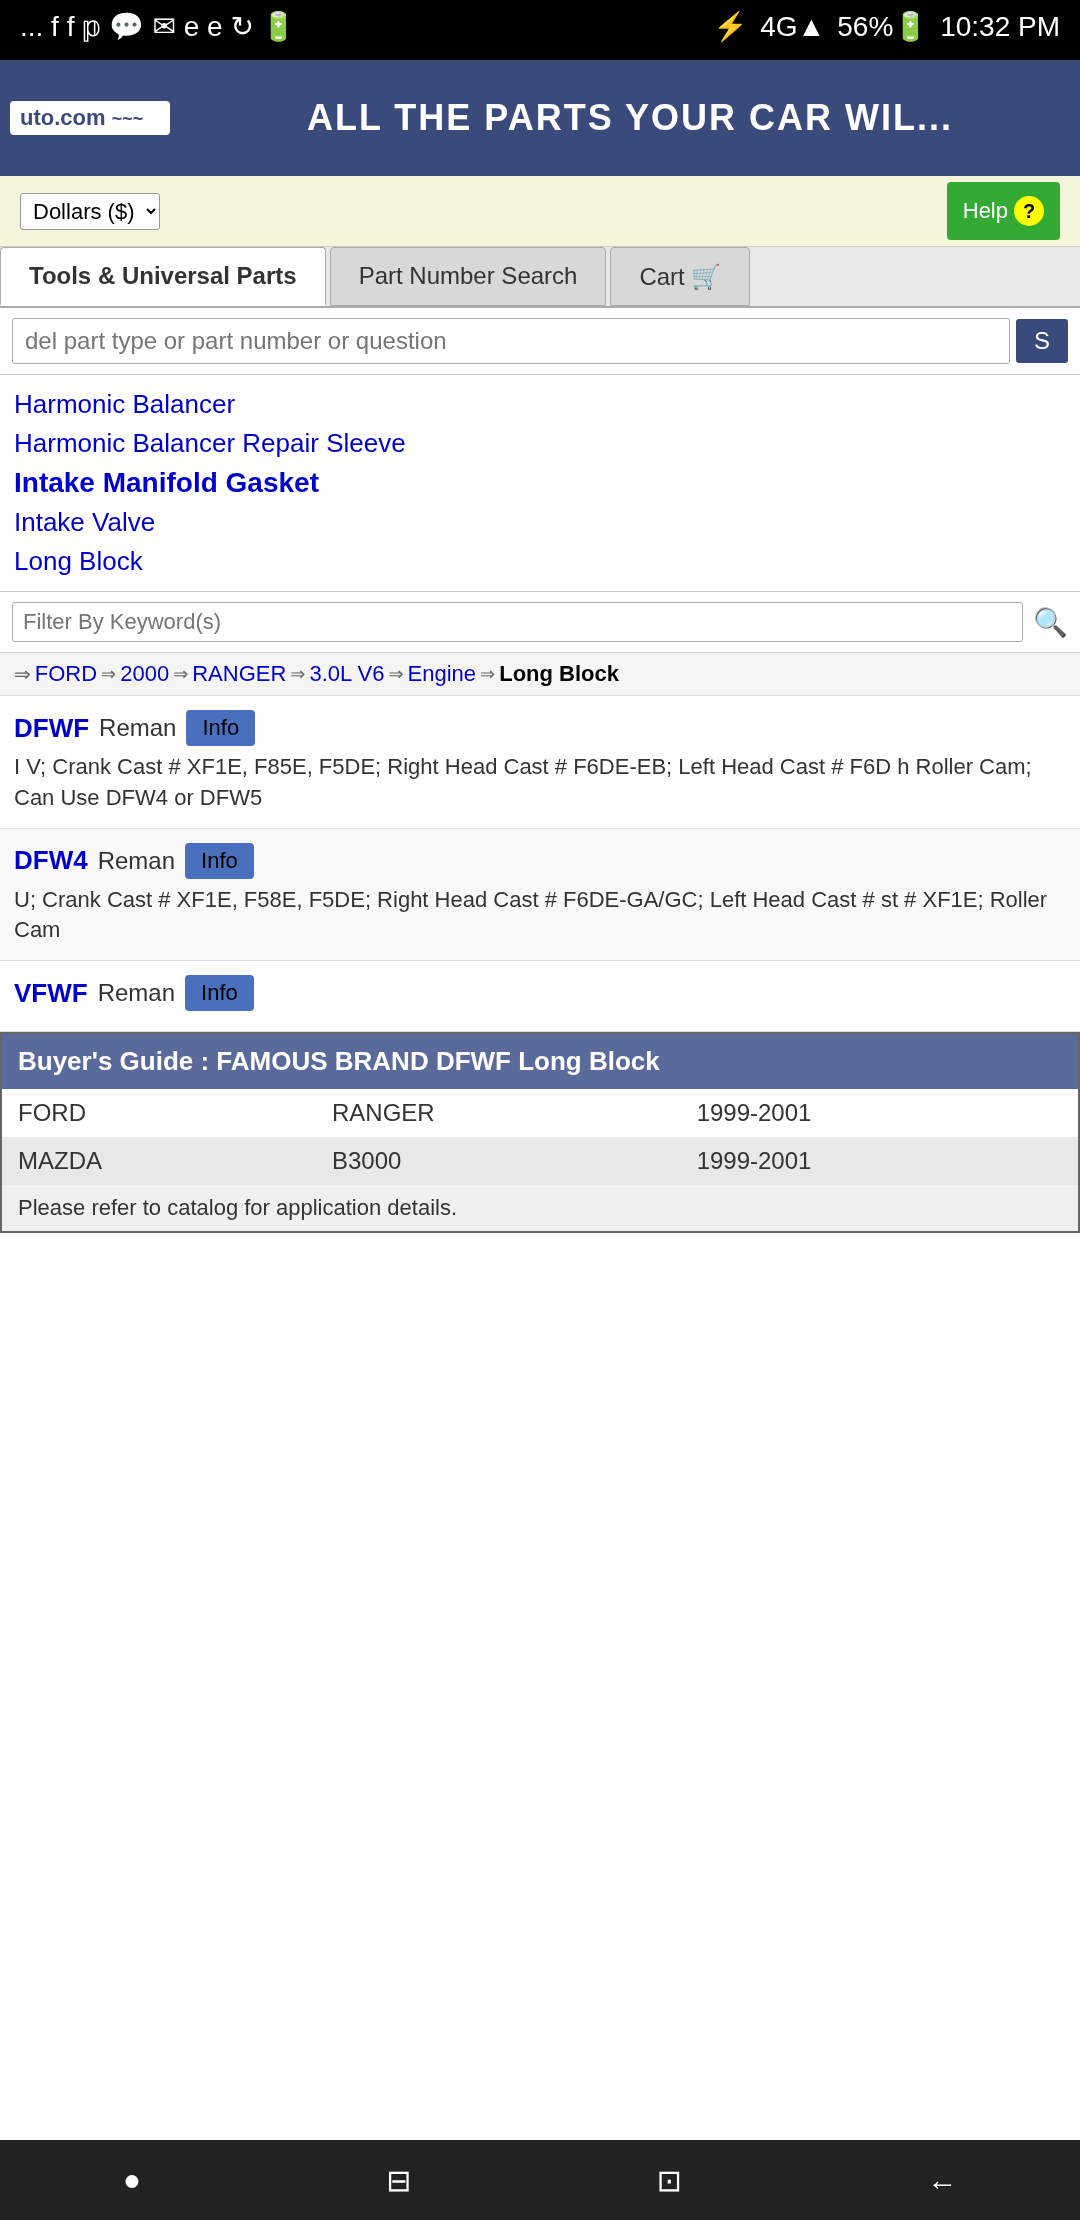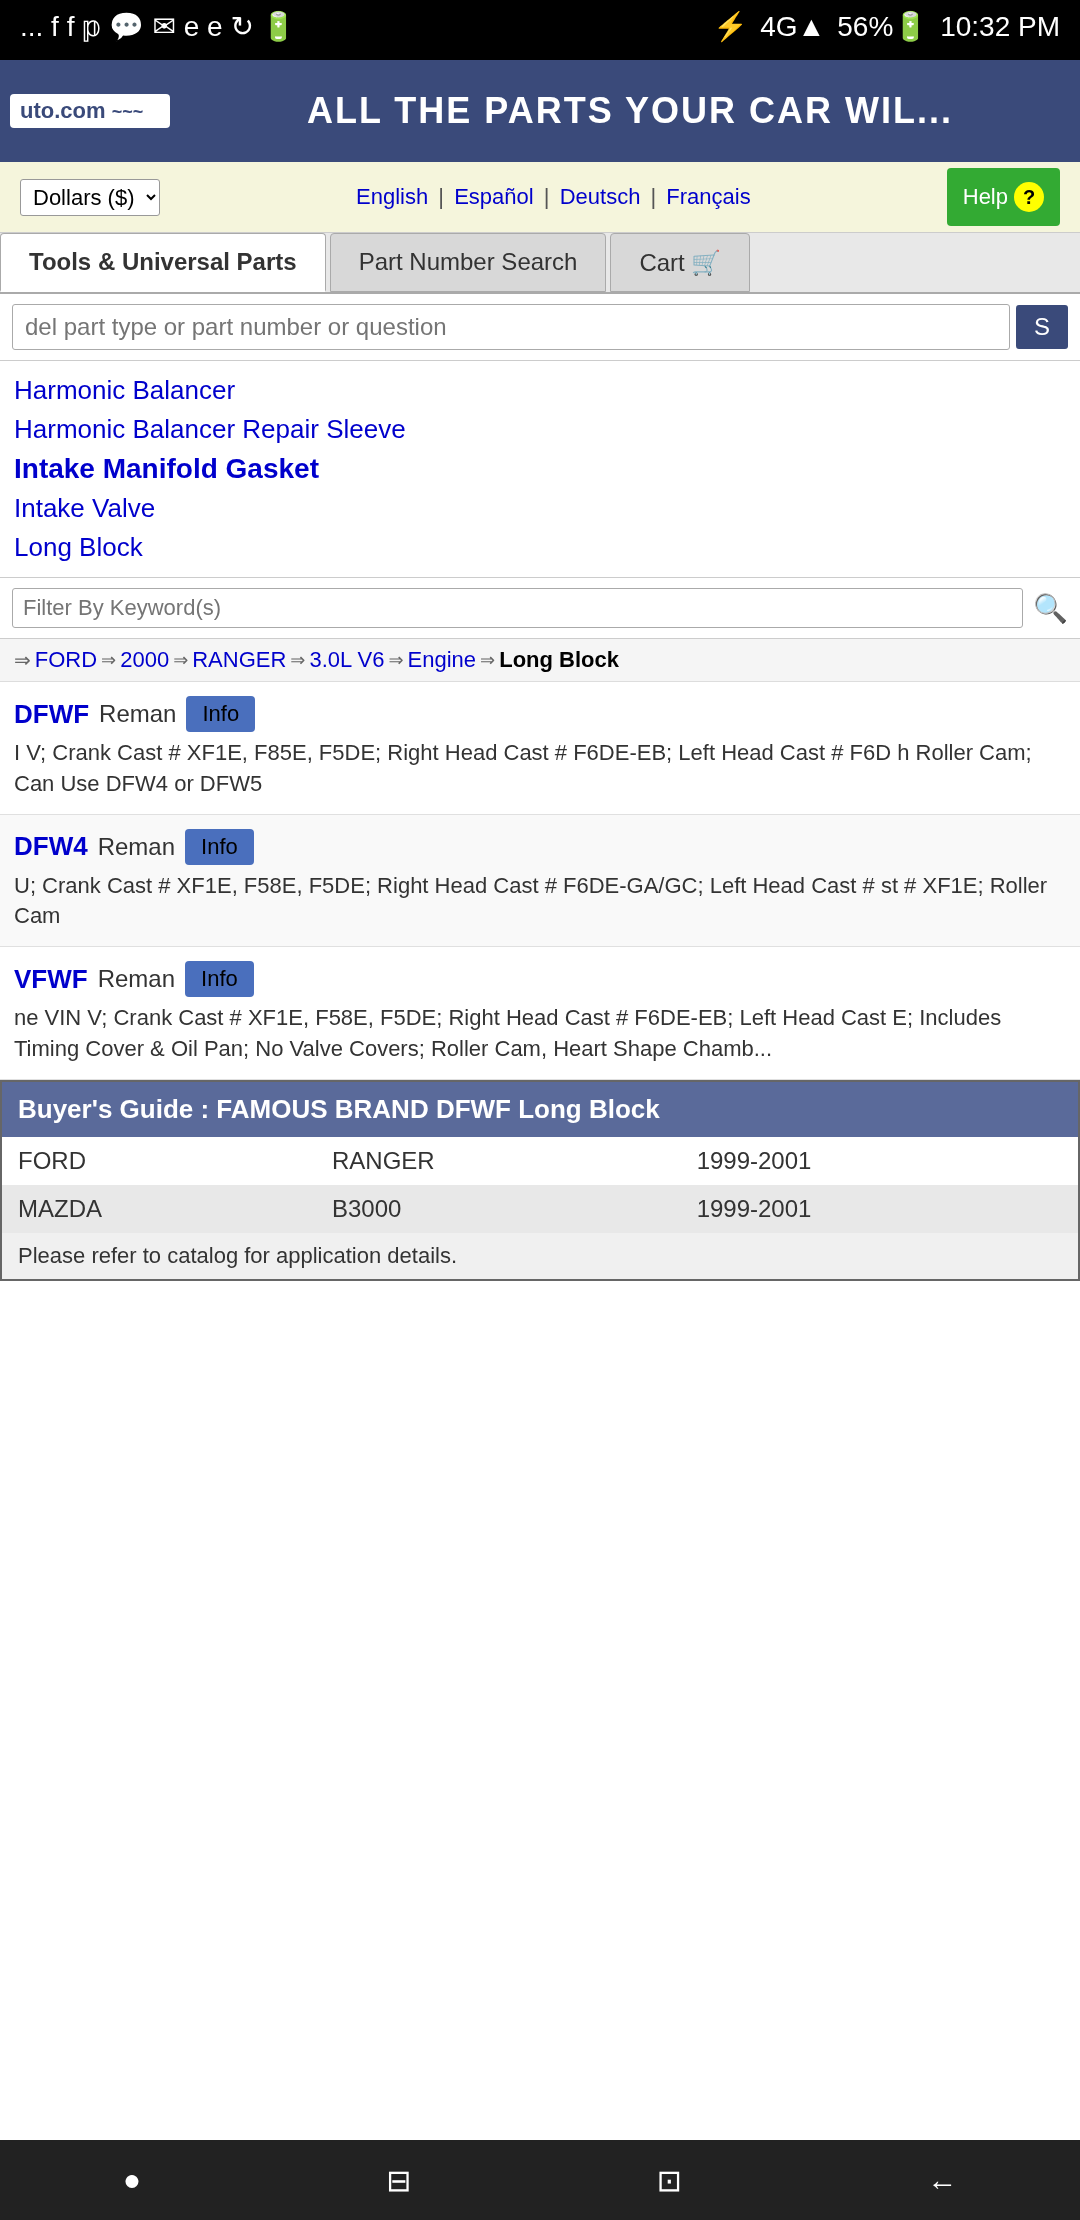--- a/index.html
+++ b/index.html
@@ -19,21 +19,21 @@
     }
     .status-bar-left { display: flex; gap: 12px; align-items: center; }
     .status-bar-right { display: flex; gap: 12px; align-items: center; }
 
     
     .header-top {
       background: #3a4a7a;
       display: flex;
       align-items: center;
       padding: 8px 10px;
-      height: 102px;
+      height: 116px;
     }
     .logo-area {
       background: #fff;
       border-radius: 4px;
       padding: 4px 10px;
       font-size: 22px;
       color: #3a4a7a;
       font-weight: bold;
       margin-right: 20px;
       min-width: 160px;
@@ -311,29 +311,20 @@
 
 <div class="header-top">
   <div class="logo-area">
     <span>uto.com <span style="font-size:18px">~~~</span></span>
   </div>
   <div class="header-title">ALL THE PARTS YOUR CAR WIL...</div>
 </div>
 
 <div class="lang-bar">
   <select class="currency-select"><option>Dollars ($)</option></select>
-  <div class="lang-links">
-    <a href="#">English</a>
-    <span>|</span>
-    <a href="#">Español</a>
-    <span>|</span>
-    <a href="#">Deutsch</a>
-    <span>|</span>
-    <a href="#">Français</a>
-  </div>
   <button class="help-btn">
     <span>Help</span>
     <div class="help-icon">?</div>
   </button>
 </div>
 
 <div class="nav-tabs">
   <div class="nav-tab active">
     <span>Tools &amp; Universal Parts</span>
   </div>
@@ -411,21 +402,20 @@
     </div>
     <div class="result-desc">U; Crank Cast # XF1E, F58E, F5DE; Right Head Cast # F6DE-GA/GC; Left Head Cast # st # XF1E; Roller Cam</div>
   </div>
 
   <div class="result-row">
     <div class="result-header">
       <a href="#" class="result-part-link">VFWF</a>
       <span class="result-type">Reman</span>
       <button class="info-btn">Info</button>
     </div>
-    <div class="result-desc">ne VIN V; Crank Cast # XF1E, F58E, F5DE; Right Head Cast # F6DE-EB; Left Head Cast E; Includes Timing Cover &amp; Oil Pan; No Valve Covers; Roller Cam, Heart Shape Chamb...</div>
   </div>
 
 </div>
 
 <div class="buyers-guide">
   <div class="buyers-guide-header">Buyer's Guide : FAMOUS BRAND DFWF Long Block</div>
   <table class="buyers-guide-table">
     <tbody>
       <tr>
         <td>FORD</td>

